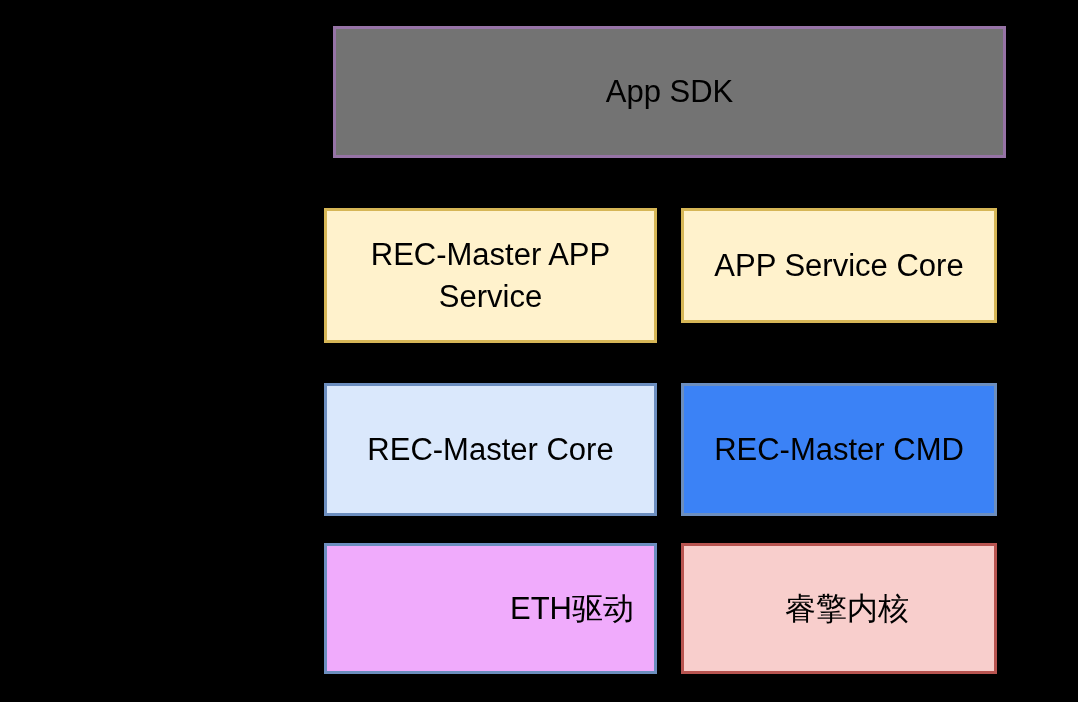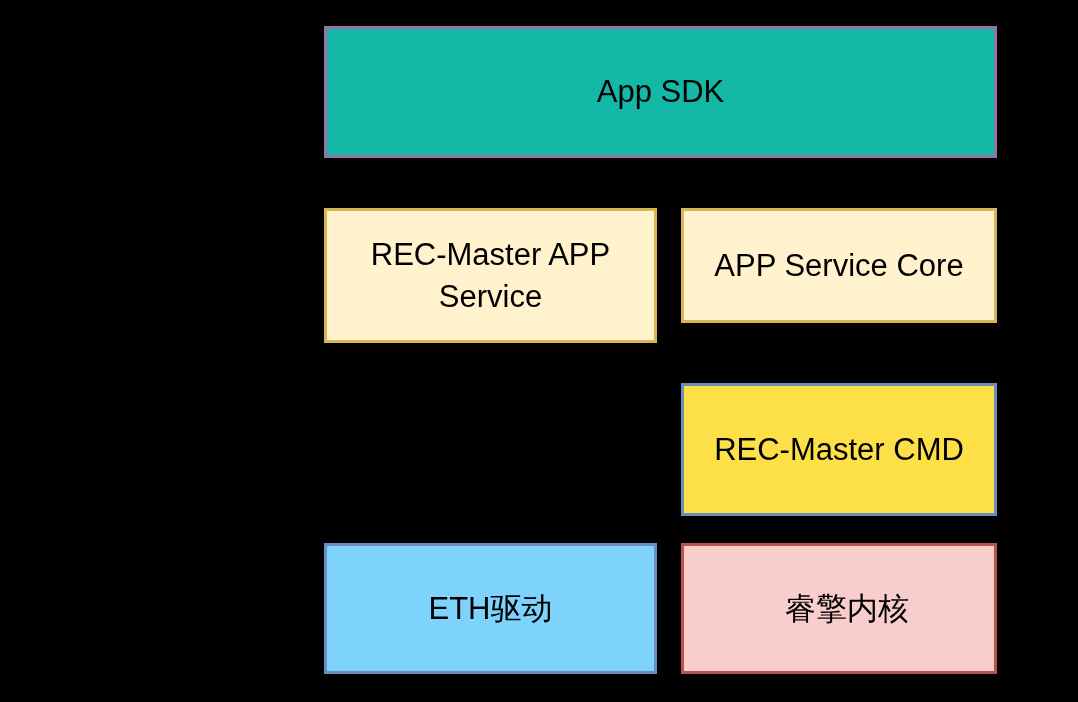--- a/index.html
+++ b/index.html
@@ -40,38 +40,41 @@
   #box-rec-master-core    { left: 324px; top: 383px; width: 333px; height: 133px; }
   #box-rec-master-cmd     { left: 681px; top: 383px; width: 316px; height: 133px; }
   #box-eth-driver         { left: 324px; top: 543px; width: 333px; height: 131px; }
   #box-ruiqin-kernel      { left: 681px; top: 543px; width: 316px; height: 131px; padding-left: 36px; }
 </style>
 </head>
 <body>
 
 <div class="stage" style="background-color: rgb(0, 0, 0);">
 
-  <div class="box" id="box-app-sdk" style="background-color: #14b8a6; border-color: rgb(150, 115, 166);">
+  <div class="box" id="box-app-sdk" style="background-color: #737373; border-color: rgb(150, 115, 166); margin-left: 9px;">
     <span class="label">App SDK</span>
   </div>
 
   <div class="box" id="box-rec-master-app-svc" style="background-color: rgb(255, 242, 204); border-color: rgb(214, 182, 86);">
     <span class="label">REC-Master APP Service</span>
   </div>
 
   <div class="box" id="box-app-service-core" style="background-color: rgb(255, 242, 204); border-color: rgb(214, 182, 86);">
     <span class="label">APP Service Core</span>
   </div>
 
+  <div class="box" id="box-rec-master-core" style="background-color: rgb(218, 232, 252); border-color: rgb(108, 142, 191);">
+    <span class="label">REC-Master Core</span>
+  </div>
 
-  <div class="box" id="box-rec-master-cmd" style="background-color: #fde047; border-color: rgb(108, 142, 191);">
+  <div class="box" id="box-rec-master-cmd" style="background-color: #3b82f6; border-color: rgb(108, 142, 191);">
     <span class="label">REC-Master CMD</span>
   </div>
 
-  <div class="box" id="box-eth-driver" style="background-color: #7dd3fc; border-color: rgb(108, 142, 191);">
+  <div class="box" id="box-eth-driver" style="background-color: #f0abfc; border-color: rgb(108, 142, 191); text-align: right;">
     <span class="label">ETH驱动</span>
   </div>
 
   <div class="box" id="box-ruiqin-kernel" style="background-color: rgb(248, 206, 204); border-color: rgb(184, 84, 80);">
     <span class="label">睿擎内核</span>
   </div>
 
 </div>
 
 </body></html>

